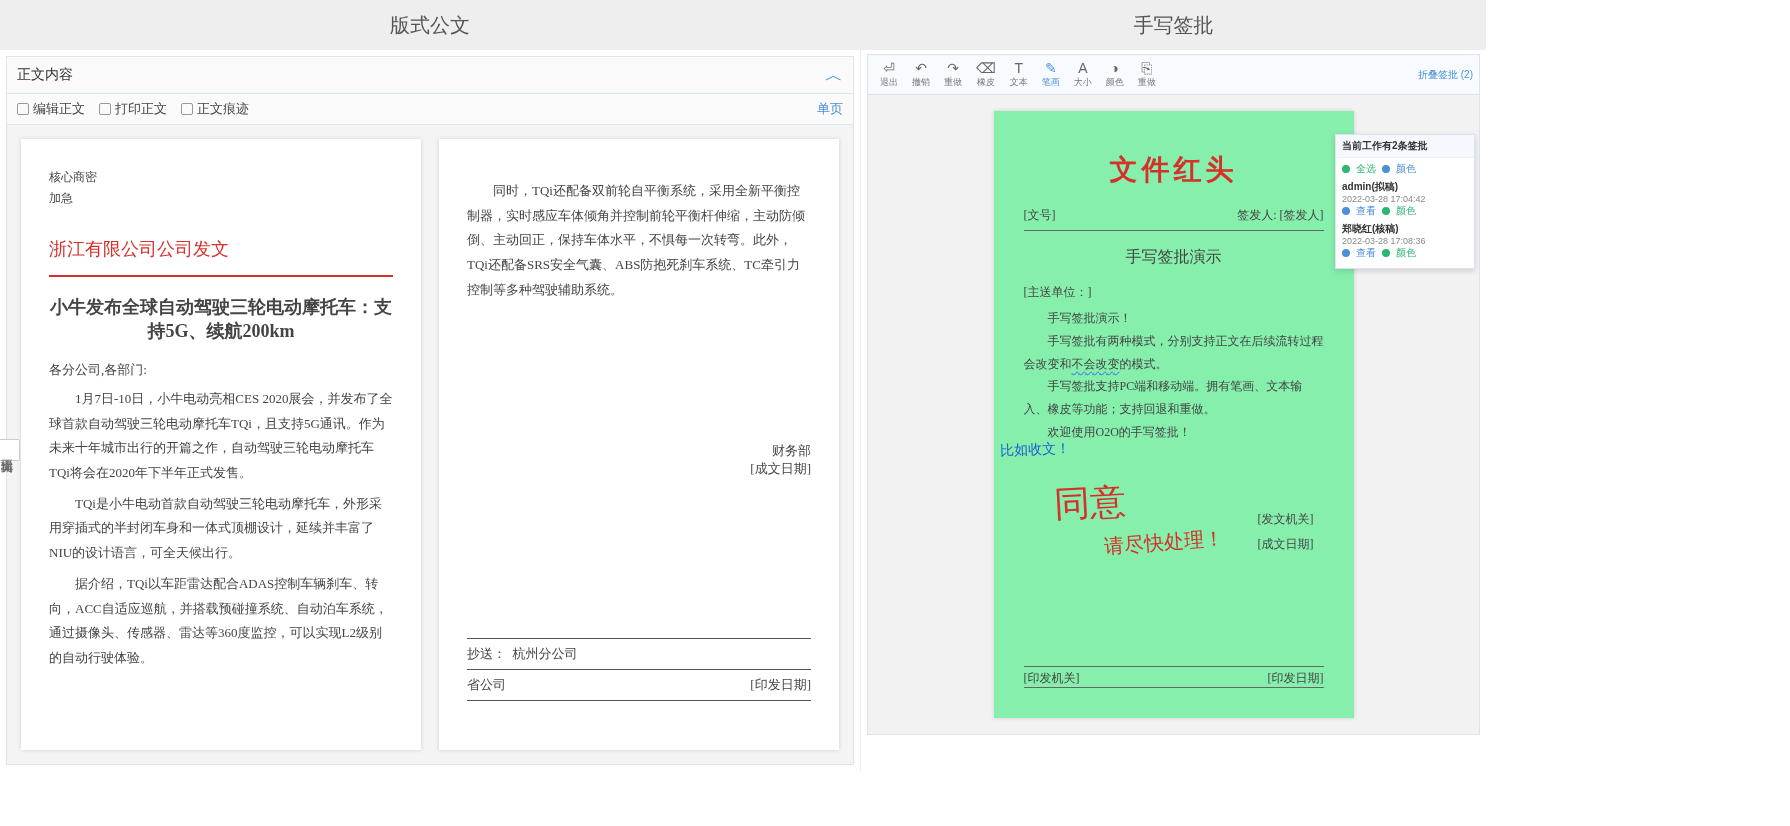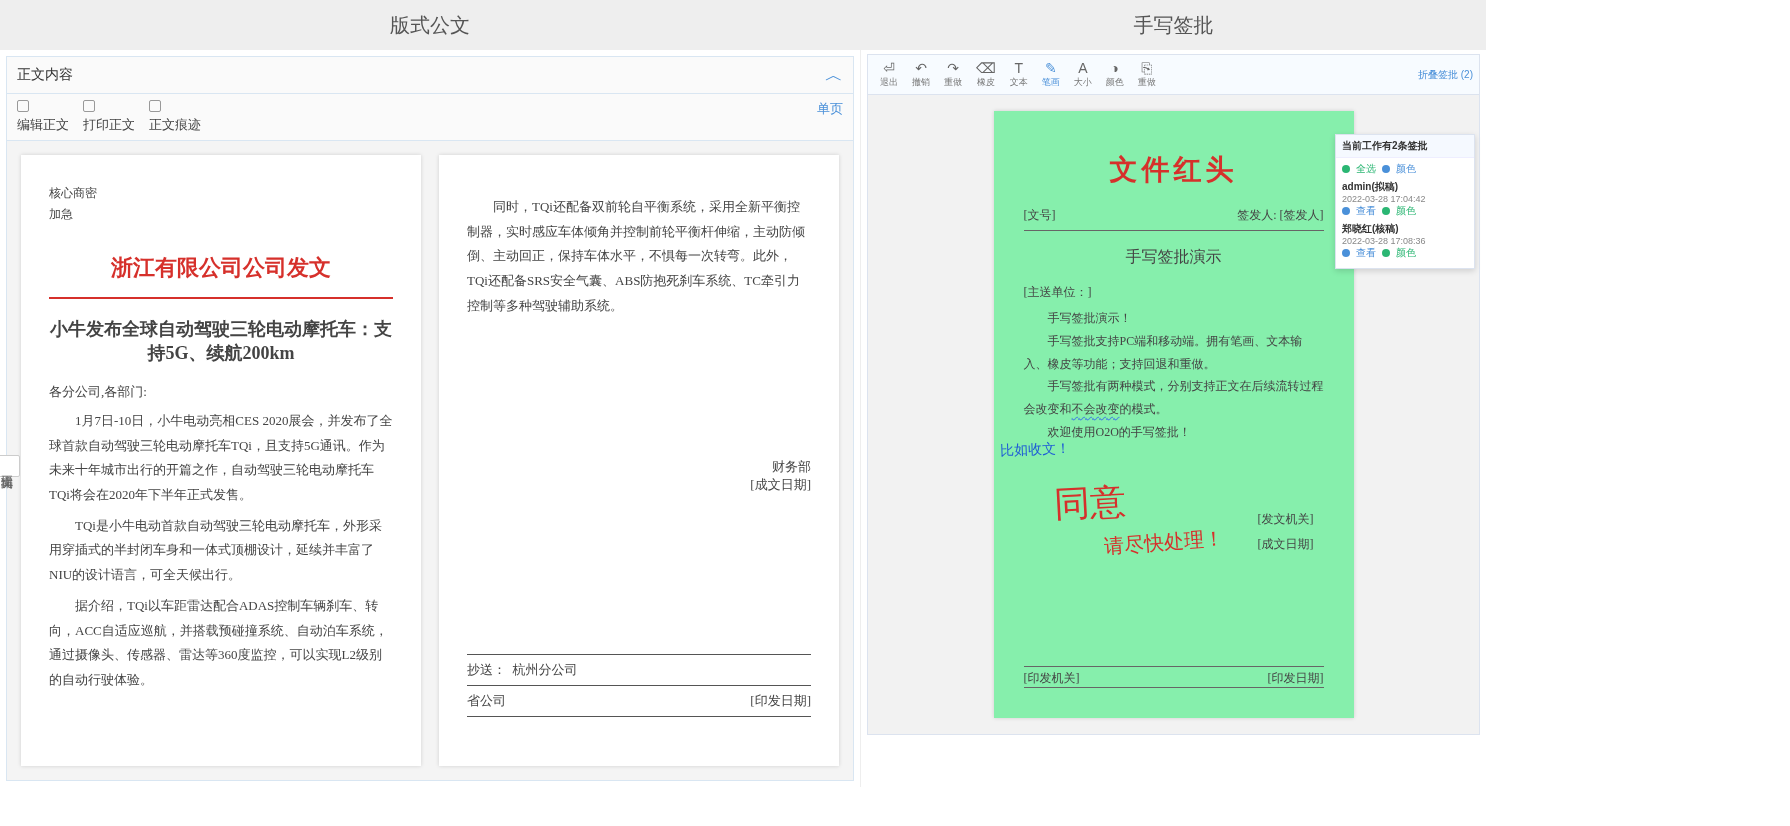--- a/index.html
+++ b/index.html
@@ -21,39 +21,39 @@
     display: flex; justify-content: space-between; align-items: center; color: #444;
   }
   .section-bar .title { font-size: 14px; color: #333; }
   .section-bar .caret { color: #4a90d9; font-size: 18px; cursor: pointer; }
 
   .toolbar {
     background: #fafafa; border: 1px solid #d9e6f2; border-top: none;
     padding: 6px 10px; display: flex; justify-content: space-between; font-size: 13px; color: #444;
   }
   .toolbar .left { display: flex; gap: 14px; }
-  .toolbar .btn { display: inline-flex; gap: 4px; cursor: pointer; flex-direction: column; }
+  .toolbar .btn { display: inline-flex; align-items: center; gap: 4px; cursor: pointer; }
   .toolbar .btn .ico { border: 1px solid #999; border-radius: 2px; width: 12px; height: 12px; display: inline-block; }
   .toolbar .right a { color: #4a90d9; text-decoration: none; cursor: pointer; }
 
   .doc-area {
     background: #f4f4f4; border: 1px solid #d9e6f2; border-top: none;
     padding: 14px; display: flex; gap: 18px; justify-content: center; min-height: 640px;
   }
   .page {
     background: #fff; box-shadow: 0 0 4px rgba(0,0,0,0.15);
     width: 400px; min-height: 560px; padding: 30px 28px; position: relative;
     font-family: "SimSun", serif; color: #444; font-size: 13px;
   }
   .side-tab {
     position: absolute; left: -28px; top: 300px; writing-mode: vertical-rl;
     background: #fff; border: 1px solid #ccc; padding: 10px 4px; font-size: 12px;
     color: #666; border-radius: 2px;
   }
-  .doc-redhead { color: #d6302b; font-family: "SimSun", serif; font-weight: 700; text-align: center; font-size: 22px; margin-top: 30px; }
+  .doc-redhead { color: #d6302b; font-family: "SimSun", serif; font-weight: 400; text-align: left; font-size: 18px; margin-top: 30px; }
   .doc-num { text-align: center; margin-top: 16px; font-size: 13px; }
   .doc-redline { border: none; border-top: 2.5px solid #d6302b; margin: 14px 0 18px; }
   .doc-title-main { text-align: center; font-weight: 700; font-size: 18px; margin-bottom: 18px; }
   .doc-para { text-indent: 2em; line-height: 1.9; margin-bottom: 6px; }
   .meta-lines p { font-size: 12px; margin-bottom: 4px; }
   .right-block { text-align: right; margin-top: 140px; font-size: 13px; }
   .thin-line { border: none; border-top: 1px solid #555; margin: 4px 0; }
   .copy-row { display: flex; justify-content: space-between; font-size: 13px; padding: 2px 0; }
 
   
@@ -229,22 +229,22 @@
         <div class="doc-right">
           <div class="red-title">文件红头</div>
           <div class="row-two">
             <span>[文号]</span>
             <span>签发人: [签发人]</span>
           </div>
           <hr class="thin-line2">
           <div class="demo-title">手写签批演示</div>
           <p class="addr-line">[主送单位：]</p>
           <p class="body-p">手写签批演示！</p>
+          <p class="body-p"><span>手写签批有两种模式，分别支持正文在后续流转过程会改变和</span><span class="wavy">不会改变</span><span>的模式。</span></p>
           <p class="body-p">手写签批支持PC端和移动端。拥有笔画、文本输入、橡皮等功能；支持回退和重做。</p>
-          <p class="body-p"><span>手写签批有两种模式，分别支持正文在后续流转过程会改变和</span><span class="wavy">不会改变</span><span>的模式。</span></p>
           <p class="body-p">欢迎使用O2O的手写签批！</p>
 
           <div class="hand-blue">比如收文！</div>
           <div class="hand-red1">同意</div>
           <div class="hand-red2">请尽快处理！</div>
 
           <div class="sig-right">
             <div>[发文机关]</div>
             <div>[成文日期]</div>
           </div>

